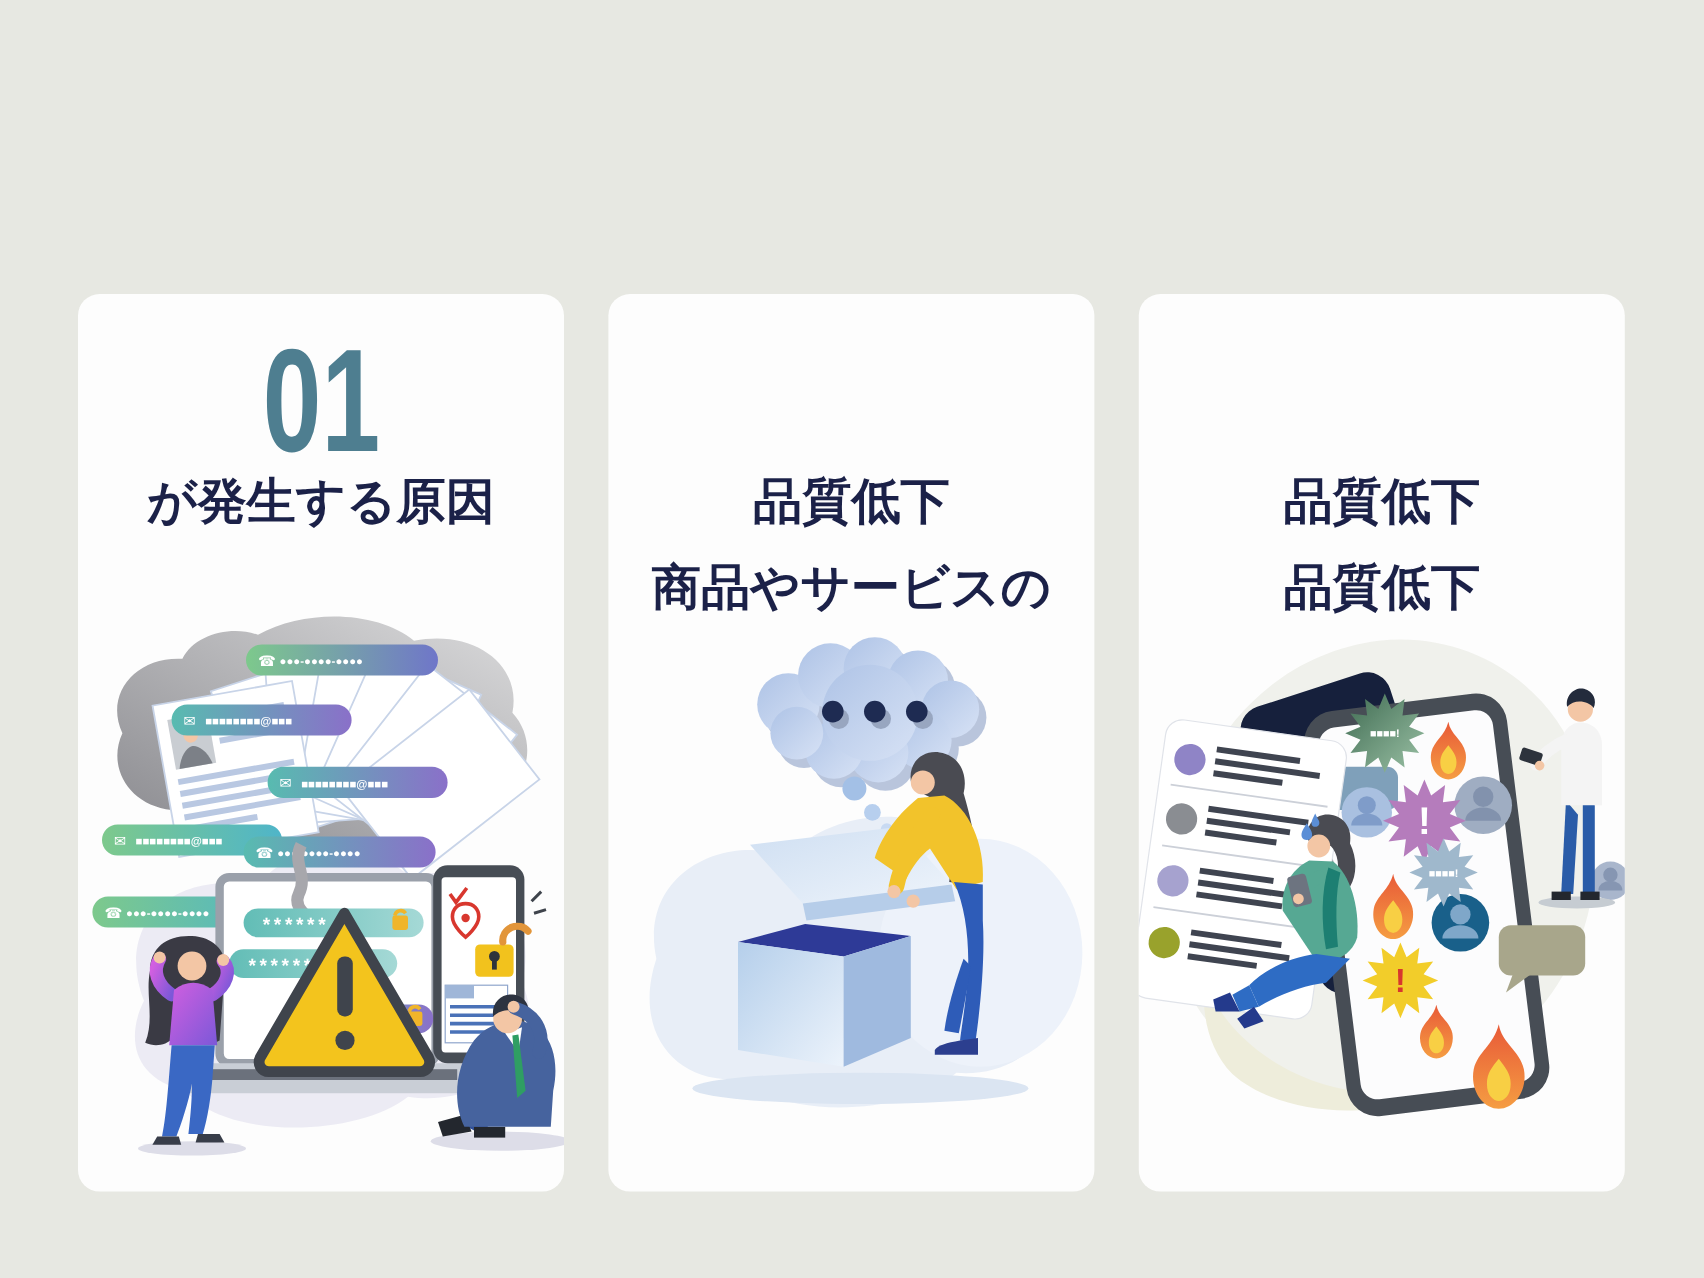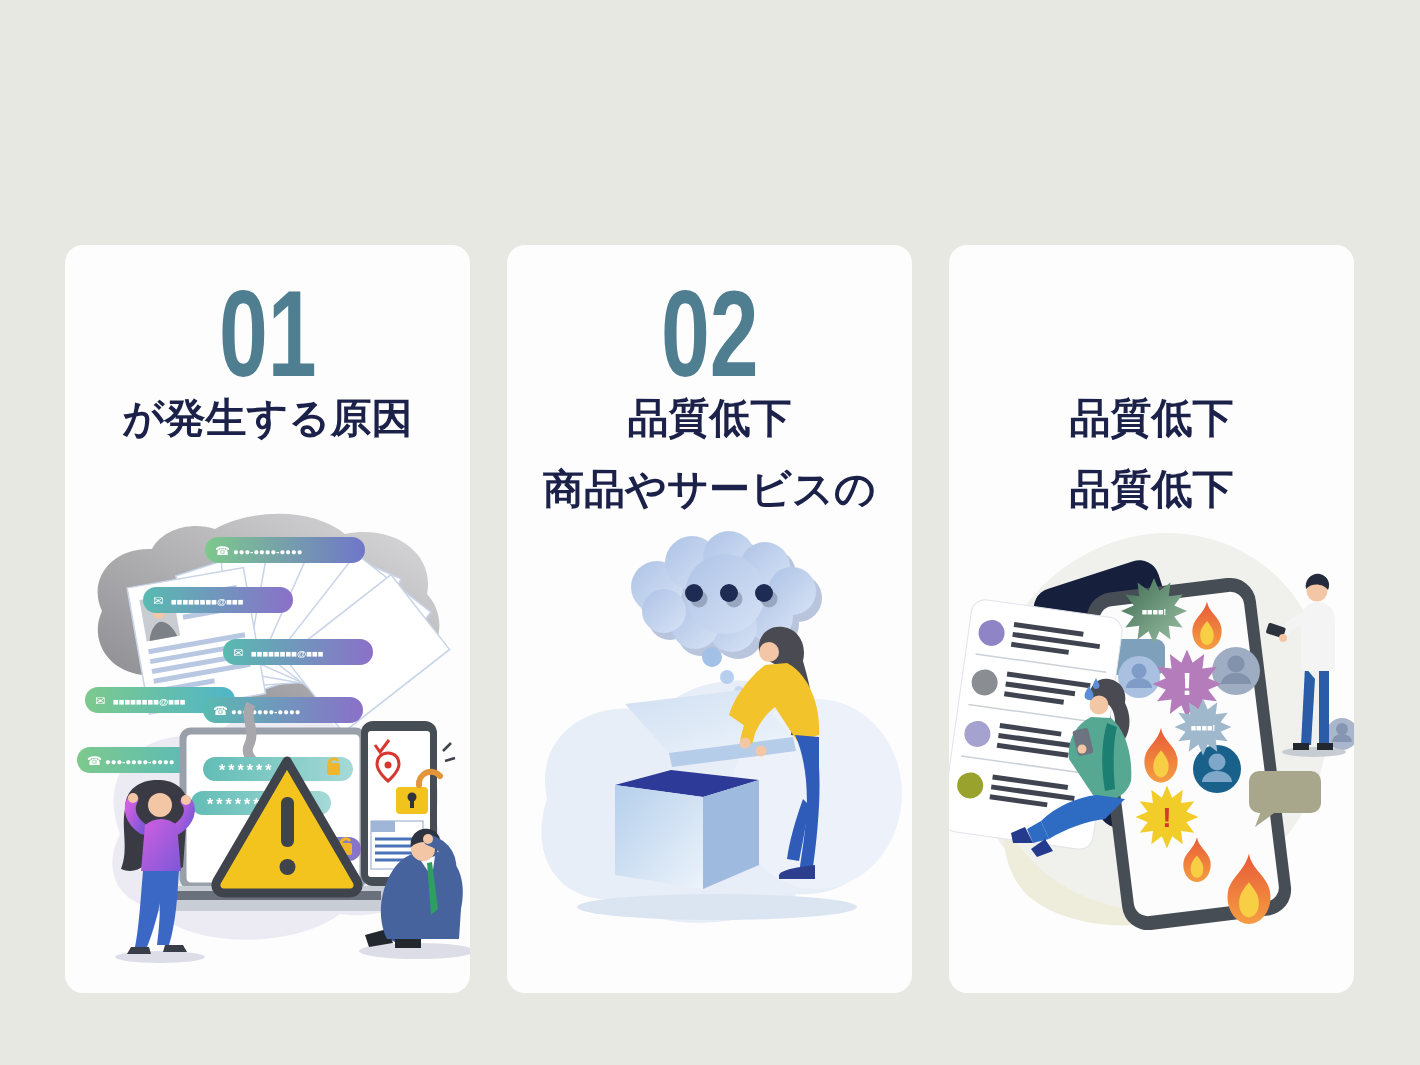--- a/index.html
+++ b/index.html
@@ -192,21 +192,20 @@
           <path d="M362,364 L367,363 L373,410 L366,416 Z" fill="#2f9e63"></path>
           <circle cx="358" cy="350" r="12" fill="#f3c6a5"></circle>
           <path d="M346,348 c-2,-12 8,-20 18,-18 c10,2 14,12 10,20 c-4,-8 -20,-10 -28,-2 Z" fill="#2d3340"></path>
           <path d="M384,378 C390,360 380,346 364,341" stroke="#46639e" stroke-width="11" fill="none" stroke-linecap="round"></path>
           <circle cx="363" cy="340" r="5" fill="#f3c6a5"></circle>
         </g>
       </svg>
     </div>
 
     <div class="card">
-      <div class="card-number"><span>02</span></div>
       <div class="card-title">
         <div>品質低下</div>
         <div>商品やサービスの</div>
       </div>
       <svg class="card-art" viewBox="0 0 405 470">
         <defs>
           <linearGradient id="b-cloud" x1="0" y1="0" x2="1" y2="1">
               <stop offset="0" stop-color="#aec3e6"></stop>
               <stop offset="1" stop-color="#d7e2f5"></stop>
             </linearGradient>

